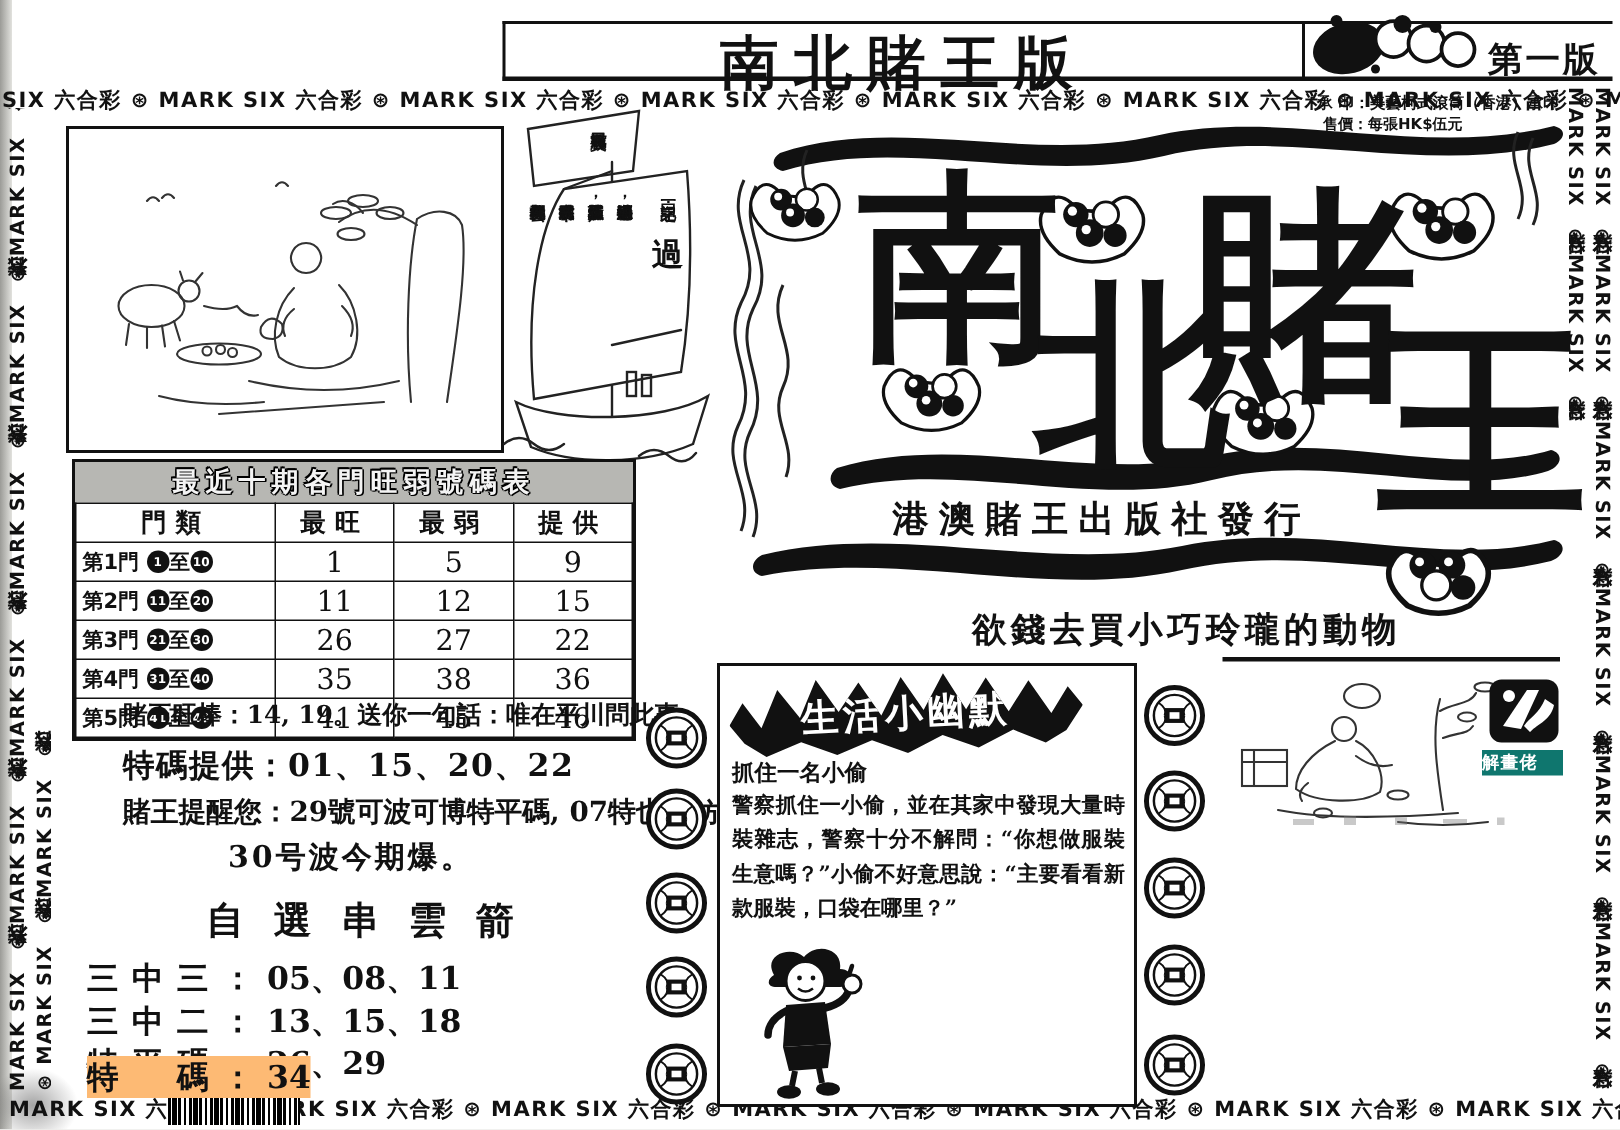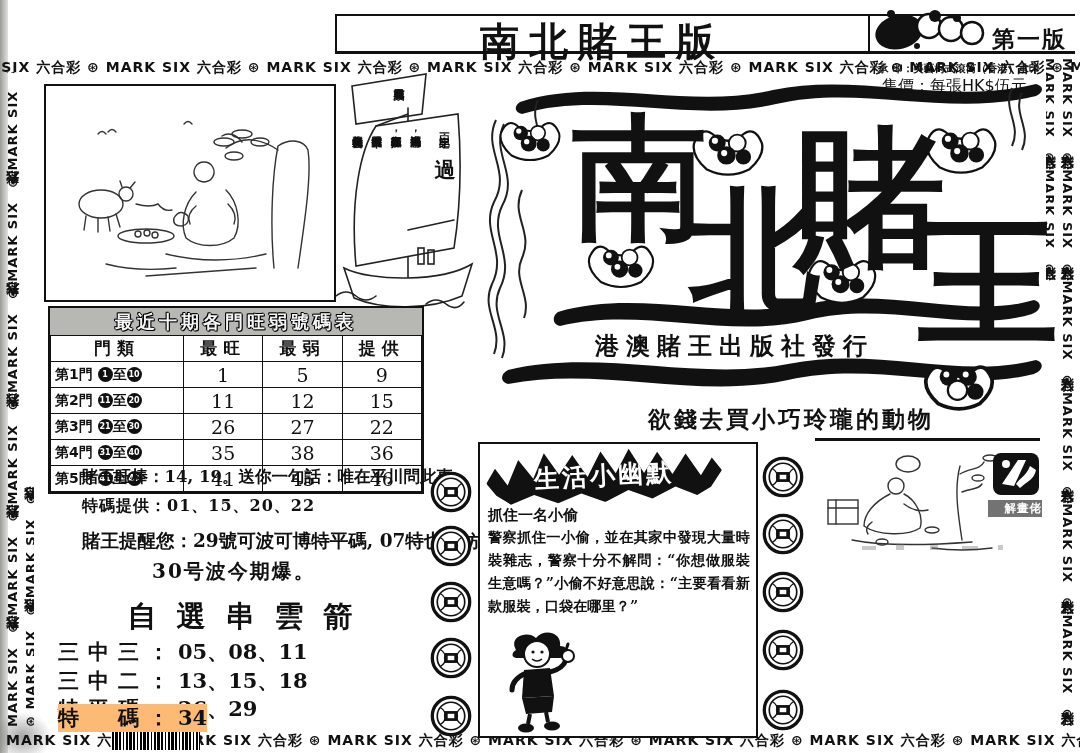--- a/index.html
+++ b/index.html
@@ -35,21 +35,21 @@
   .coin{width:44px;height:44px;}
   
   #joke-box{left:478px;top:442px;width:280px;height:296px;border:2.5px solid #111;background:#fff;box-sizing:border-box;}
   #joke-banner{left:6px;top:4px;width:236px;height:54px;background:#111;color:#fff;
     display:flex;align-items:center;justify-content:center;font-size:25px;font-weight:bold;letter-spacing:3px;
     transform:rotate(-3deg);
     clip-path:polygon(0% 55%,4% 28%,9% 60%,14% 14%,20% 50%,25% 4%,31% 45%,37% 10%,43% 52%,49% 6%,55% 48%,61% 4%,67% 50%,73% 12%,79% 55%,85% 18%,91% 60%,96% 28%,100% 52%,95% 82%,89% 96%,80% 78%,70% 98%,60% 80%,50% 100%,40% 82%,30% 98%,20% 80%,10% 96%,4% 78%);}
   #joke-head{left:8px;top:62px;font-size:15px;font-weight:bold;}
   #joke-body{left:8px;top:82px;width:262px;font-size:14.2px;line-height:1.62;font-weight:bold;text-align:justify;}
   
-  #interp-badge{background:#737373;color:#fff;font-size:11.5px;font-weight:bold;text-align:right;
+  #interp-badge{background:#0f766e;color:#fff;font-size:11.5px;font-weight:bold;text-align:left;
     line-height:17px;letter-spacing:1px;}
   
   .cloud-item{font-weight:bold;font-size:21px;white-space:nowrap;font-family:"DejaVu Serif",serif;}
   .cloud-item .lb{letter-spacing:9px;}
   
   .bigchar{font-family:"DejaVu Serif",serif;font-weight:900;line-height:1;}
   #barcode{background:repeating-linear-gradient(90deg,#000 0 2px,#fff 2px 3px,#000 3px 6px,#fff 6px 7px,#000 7px 9px,#fff 9px 11px,#000 11px 12px,#fff 12px 14px);}
   .faintmark{background:#777;opacity:.4;}
 </style>
 </head>
@@ -210,21 +210,21 @@
     <path d="M6,30 Q16,6 32,20 Q50,34 68,20 Q84,6 94,30 Q98,46 78,64 Q50,78 22,64 Q2,46 6,30 Z" fill="#fff" stroke="#111" stroke-width="5"></path>
     <circle cx="36" cy="28" r="12" fill="#111"></circle>
       <circle cx="33" cy="25" r="4" fill="#fff"></circle>
     <circle cx="62" cy="28" r="12" fill="#111"></circle>
       <circle cx="59" cy="25" r="4" fill="#fff"></circle>
     <circle cx="48" cy="46" r="13" fill="#fff" stroke="#111" stroke-width="3"></circle>
     <circle cx="72" cy="48" r="11" fill="#111"></circle>
   </svg>
 
   <div class="abs" style="left:878px;top:62px;font-size:10.5px;font-weight:bold;white-space:nowrap;">承  印：美藝柯式滾筒（香港）承印</div>
-  <div class="abs" style="left:882px;top:76px;font-size:16px;font-weight:normal;white-space:nowrap;">售價：每張HK$伍元</div>
+  <div class="abs" style="left:882px;top:76px;font-size:10px;font-weight:bold;white-space:nowrap;">售價：每張HK$伍元</div>
   <div class="abs bigchar" style="left:572px;top:110px;font-size:135px;">南</div>
   <div class="abs bigchar" style="left:690px;top:185px;font-size:130px;">北</div>
   <div class="abs bigchar" style="left:795px;top:122px;font-size:150px;">賭</div>
   <div class="abs bigchar" style="left:918px;top:212px;font-size:140px;">王</div>
   <div class="abs serif" style="left:595px;top:330px;font-size:24px;font-weight:bold;letter-spacing:7px;">港澳賭王出版社發行</div>
   <div class="abs serif" style="left:648px;top:404px;font-size:23px;font-weight:bold;letter-spacing:3px;">欲錢去買小巧玲瓏的動物</div>
 
   <div id="stats" class="abs">
     <div class="bar">最近十期各門旺弱號碼表</div>
     <table>
@@ -268,25 +268,25 @@
           <span class="ball">41</span><span>至</span><span class="ball">49</span></td>
         <td class="num">41</td>
         <td class="num">45</td>
         <td class="num">46</td>
       </tr>
     </tbody>
       </table>
   </div>
 
   <div class="abs tipline serif" style="left:50px;top:466px;font-size:16.5px;">賭王旺棒：14, 19。送你一句話：唯在平川問此事</div>
-  <div class="abs tipline serif" style="left:50px;top:496px;font-size:16px;letter-spacing:1px;">特碼提供：01、15、20、22</div>
+  <div class="abs tipline serif" style="left:50px;top:496px;font-size:21px;letter-spacing:1px;">特碼提供：01、15、20、22</div>
   <div class="abs tipline serif" style="left:50px;top:528px;font-size:18.5px;">賭王提醒您：29號可波可博特平碼, 07特也無妨,</div>
   <div class="abs tipline serif" style="left:120px;top:558px;width:260px;text-align:left;font-size:20px;letter-spacing:2px;">30号波今期爆。</div>
 
-  <div class="abs serif" style="left:100px;top:597px;width:300px;text-align:center;font-size:29px;font-weight:bold;letter-spacing:20px;">自選串雲箭</div>
+  <div class="abs serif" style="left:100px;top:597px;width:300px;text-align:center;font-size:25px;font-weight:bold;letter-spacing:20px;">自選串雲箭</div>
   <div class="abs cloud-item" style="left:58px;top:638px;">
     <span class="lb">三中三：</span><span>05、08、11</span>
   </div>
   <div class="abs cloud-item" style="left:58px;top:667px;">
     <span class="lb">三中二：</span><span>13、15、18</span>
   </div>
   <div class="abs cloud-item" style="left:58px;top:695px;">
     <span class="lb">特平碼：</span><span>26、29</span>
   </div>
   <div class="abs cloud-item" style="left:58px;top:703px;z-index:5;background:#fdba74;top:704px;">

